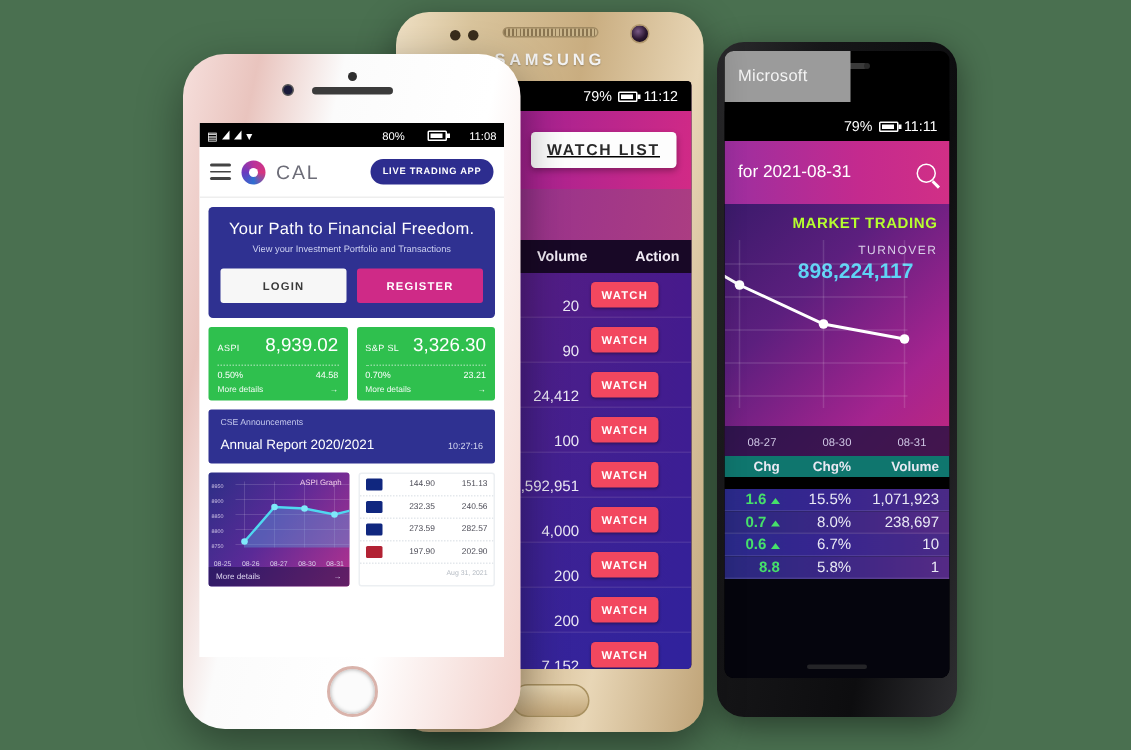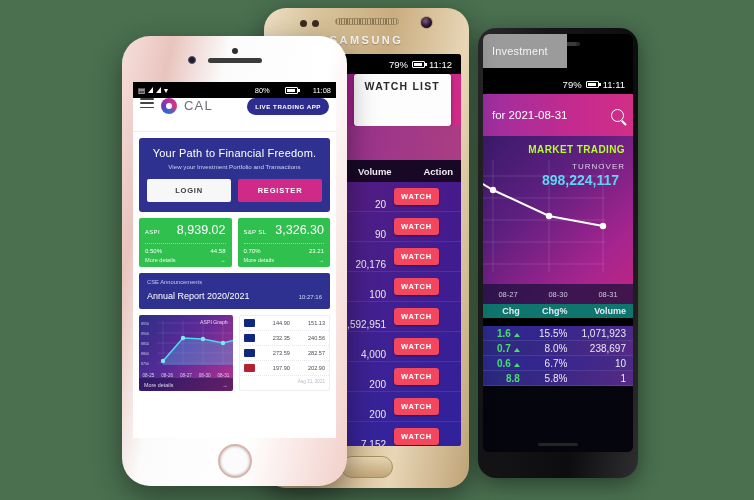--- a/index.html
+++ b/index.html
@@ -64,21 +64,21 @@
     overflow:hidden;
   }
   .r-chartzone .mt {
     position:absolute; right:8px; top:8px;
     color:#b6ff2e; font-size:10px; font-weight:bold; letter-spacing:.4px;
   }
   .r-chartzone .tlab {
     position:absolute; right:8px; top:26px; color:#d9cfe8; font-size:8px; letter-spacing:1px;
   }
   .r-chartzone .tval {
-    position:absolute; right:14px; top:36px; color:#5fd4f5; font-size:14px; font-weight:bold;
+    position:absolute; right:24px; top:36px; color:#5fd4f5; font-size:14px; font-weight:bold;
   }
   .r-chartzone svg { position:absolute; left:0; top:18px; }
   .r-xaxis {
     position:absolute; bottom:0; left:0; right:0; height:20px;
     background: rgba(25,16,60,.75);
     display:flex; align-items:center; color:#cfc6e4; font-size:7.5px;
   }
   .r-xaxis span { flex:1; text-align:center; }
 
   .r-thead {
@@ -132,21 +132,21 @@
   .sam-sens2{position:absolute;top:12px;left:48px;width:7px;height:7px;border-radius:50%;background:#3a2d1c;}
   .sam-home{position:absolute;bottom:10px;left:50%;transform:translateX(-50%);width:52px;height:22px;border-radius:11px;background:linear-gradient(180deg,#e6d4b0,#c1a578);border:1px solid #a8905f;}
 
   .m-status {
     position:absolute;top:0;left:0;right:0;height:20px;background:#000;color:#fff;
     font-size:9.5px;display:flex;align-items:center;justify-content:flex-end;gap:4px;padding-right:9px;
   }
   .m-topbar {
     position:absolute;top:20px;left:12px;right:0;height:52px;
     background: linear-gradient(100deg,#7d1f8e 0%,#ab2390 45%,#d22a86 100%);
-    display:flex;justify-content:flex-end;padding:0 10px;
+    display:flex;align-items:center;justify-content:flex-end;padding:0 10px;text-decoration:underline;
   }
   .m-topbar .lt { position:absolute; left:8px; color:#e8c6ea; font-size:12px;}
   .watchlist-btn {
     background:#fdfdfd;color:#2a2a2a;font-size:10.5px;font-weight:bold;
     letter-spacing:1.2px;padding:6px 11px;border-radius:3px;
     box-shadow:0 2px 4px rgba(0,0,0,.3);
   }
   .m-subbar {
     position:absolute;top:72px;left:0;right:0;height:34px;
     background: linear-gradient(100deg,#8b2a96 0%,#b03b99 50%,#c2458f 100%);
@@ -186,21 +186,21 @@
   .i-sensor{position:absolute;top:12px;left:50%;margin-left:-3px;width:6px;height:6px;border-radius:50%;background:#2e2e2e;}
   .i-home{position:absolute;bottom:8px;left:50%;transform:translateX(-50%);width:34px;height:34px;border-radius:50%;
     background:#fbfbfb;border:2px solid #d9b3ab;box-shadow:inset 0 0 3px rgba(0,0,0,.35);}
 
   .l-status{height:16px;background:#000;color:#fff;font-size:7.5px;display:flex;align-items:center;
     justify-content:space-between;padding:0 5px;}
   .l-status .sl{display:flex;align-items:center;gap:3px;}
   .l-status .sr{display:flex;align-items:center;gap:15px;}
   .sig{display:inline-block;width:0;height:0;border-left:5px solid transparent;border-bottom:6px solid #fff;}
   .wifi{font-size:8px;}
-  .l-header{height:34px;background:#fff;display:flex;align-items:flex-start;padding:0 7px;gap:7px;border-bottom:1px solid #eee;}
+  .l-header{height:34px;background:#fff;display:flex;align-items:center;padding:0 7px;gap:7px;border-bottom:1px solid #eee;}
   .burger{width:14px;display:flex;flex-direction:column;gap:2.5px;}
   .burger i{display:block;height:1.8px;background:#444;border-radius:1px;}
   .cal-logo{width:16px;height:16px;border-radius:50%;
     background: conic-gradient(from 180deg,#2f6fd0,#6a3bbf,#b9329b,#d6357f,#2f6fd0);
     display:flex;align-items:center;justify-content:center;}
   .cal-logo i{width:6px;height:6px;border-radius:50%;background:#fff;}
   .cal-txt{font-size:13px;color:#6d6d78;letter-spacing:1.2px;}
   .lta-btn{margin-left:auto;background:#2d2d8f;color:#fff;font-size:6.2px;font-weight:bold;
     letter-spacing:.5px;padding:5px 8px;border-radius:9px;}
   .l-body{padding:6px;background:#fff;height:calc(100% - 50px);overflow:hidden;}
@@ -247,21 +247,21 @@
 </style>
 </head>
 <body>
 
 <div class="stage">
 
   <div id="phone-right">
     <div class="rscreen">
       <div class="r-notch"></div>
       <div class="r-dot"></div>
-      <div class="ms-tab">Investment</div>
+      <div class="ms-tab">Microsoft</div>
 
       <div class="r-status">
         <span>79%</span>
         <span class="batt-ico">
             <i></i>
           </span>
         <span>11:11</span>
       </div>
 
       <div class="r-searchbar">
@@ -367,21 +367,21 @@
           </div>
           <div class="m-row" style="background: linear-gradient(90deg, rgb(88, 33, 131) 0%, rgb(67, 27, 142) 100%);">
             <span class="m-chg" style="flex:1">-9.75<i class="downtri"></i></span>
             <span class="m-vol" style="flex:1.3">90</span>
             <span style="flex:1.1;display:flex;justify-content:flex-end;padding-right:0">
               <b class="watch-btn">WATCH</b>
             </span>
           </div>
           <div class="m-row" style="background: linear-gradient(90deg, rgb(84, 33, 134) 0%, rgb(64, 28, 144) 100%);">
             <span class="m-chg" style="flex:1">-0.7<i class="downtri"></i></span>
-            <span class="m-vol" style="flex:1.3">20,176</span>
+            <span class="m-vol" style="flex:1.3">24,412</span>
             <span style="flex:1.1;display:flex;justify-content:flex-end;padding-right:0">
               <b class="watch-btn">WATCH</b>
             </span>
           </div>
           <div class="m-row" style="background: linear-gradient(90deg, rgb(80, 34, 137) 0%, rgb(62, 29, 146) 100%);">
             <span class="m-chg" style="flex:1">-0.7<i class="downtri"></i></span>
             <span class="m-vol" style="flex:1.3">100</span>
             <span style="flex:1.1;display:flex;justify-content:flex-end;padding-right:0">
               <b class="watch-btn">WATCH</b>
             </span>

